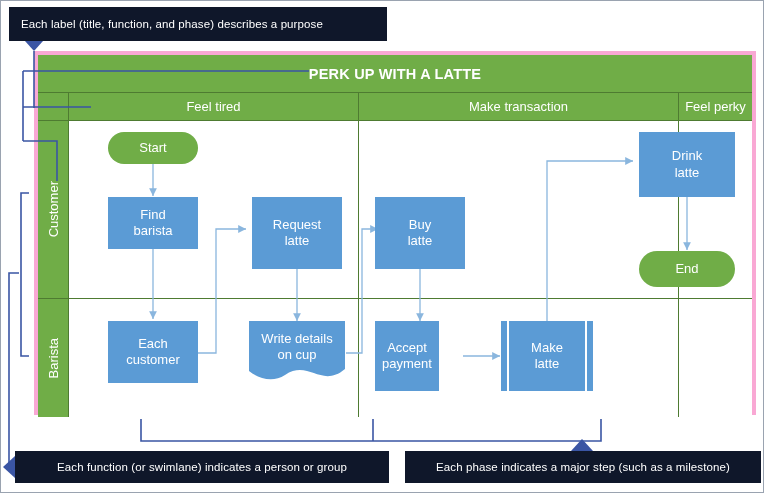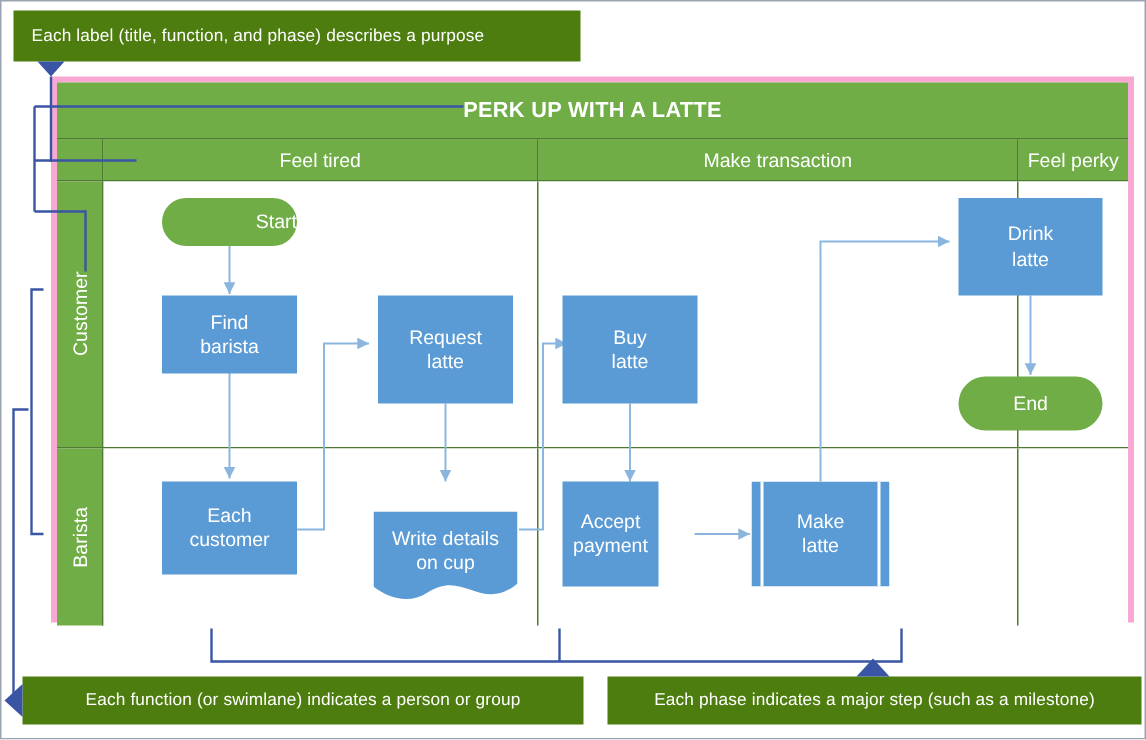--- a/index.html
+++ b/index.html
@@ -25,21 +25,21 @@
     position: absolute;
     left: 0; top: 0;
     width: 764px;
     height: 493px;
     pointer-events: none;
   }
 
   
   .callout {
     position: absolute;
-    background: #4d7c0f;
+    background: #0f172a;
     color: #ffffff;
     font-size: 11.5px;
     display: flex;
     align-items: center;
     justify-content: center;
     text-align: center;
     box-sizing: border-box;
     letter-spacing: 0.1px;
     white-space: nowrap;
   }
@@ -180,21 +180,21 @@
     justify-content: center;
     text-align: center;
     box-sizing: border-box;
     z-index: 3;
   }
   .node .lbl { white-space: pre-line; }
   .node.terminator {
     background: #70AD47;
     border-radius: 999px;
   }
-  .node.document { background: transparent; margin-top: 20px; }
+  .node.document { background: transparent; }
   .node.predefined { background: transparent; }
   .shape-svg {
     position: absolute;
     left: 0; top: 0;
     width: 100%; height: 100%;
   }
   .node.document .lbl,
   .node.predefined .lbl { position: relative; z-index: 2; }
 </style>
 </head>
@@ -299,21 +299,21 @@
 
       <path d="M28,192 L20,192 L20,355 L28,355"></path>
 
       <path d="M18,272 L8,272 L8,466"></path>
 
       <path d="M140,418 L140,440 L600,440 L600,418"></path>
       <path d="M372,440 L372,418"></path>
     </g>
   </svg>
 
-  <div class="node terminator" style="left:107px;top:131px;width:90px;height:32px;justify-content:flex-end;">
+  <div class="node terminator" style="left:107px;top:131px;width:90px;height:32px;">
     <span class="lbl">Start</span>
   </div>
 
   <div class="node" style="left:107px;top:196px;width:90px;height:52px;">
     <span class="lbl">Find
 barista</span>
   </div>
 
   <div class="node" style="left:251px;top:196px;width:90px;height:72px;">
     <span class="lbl">Request

